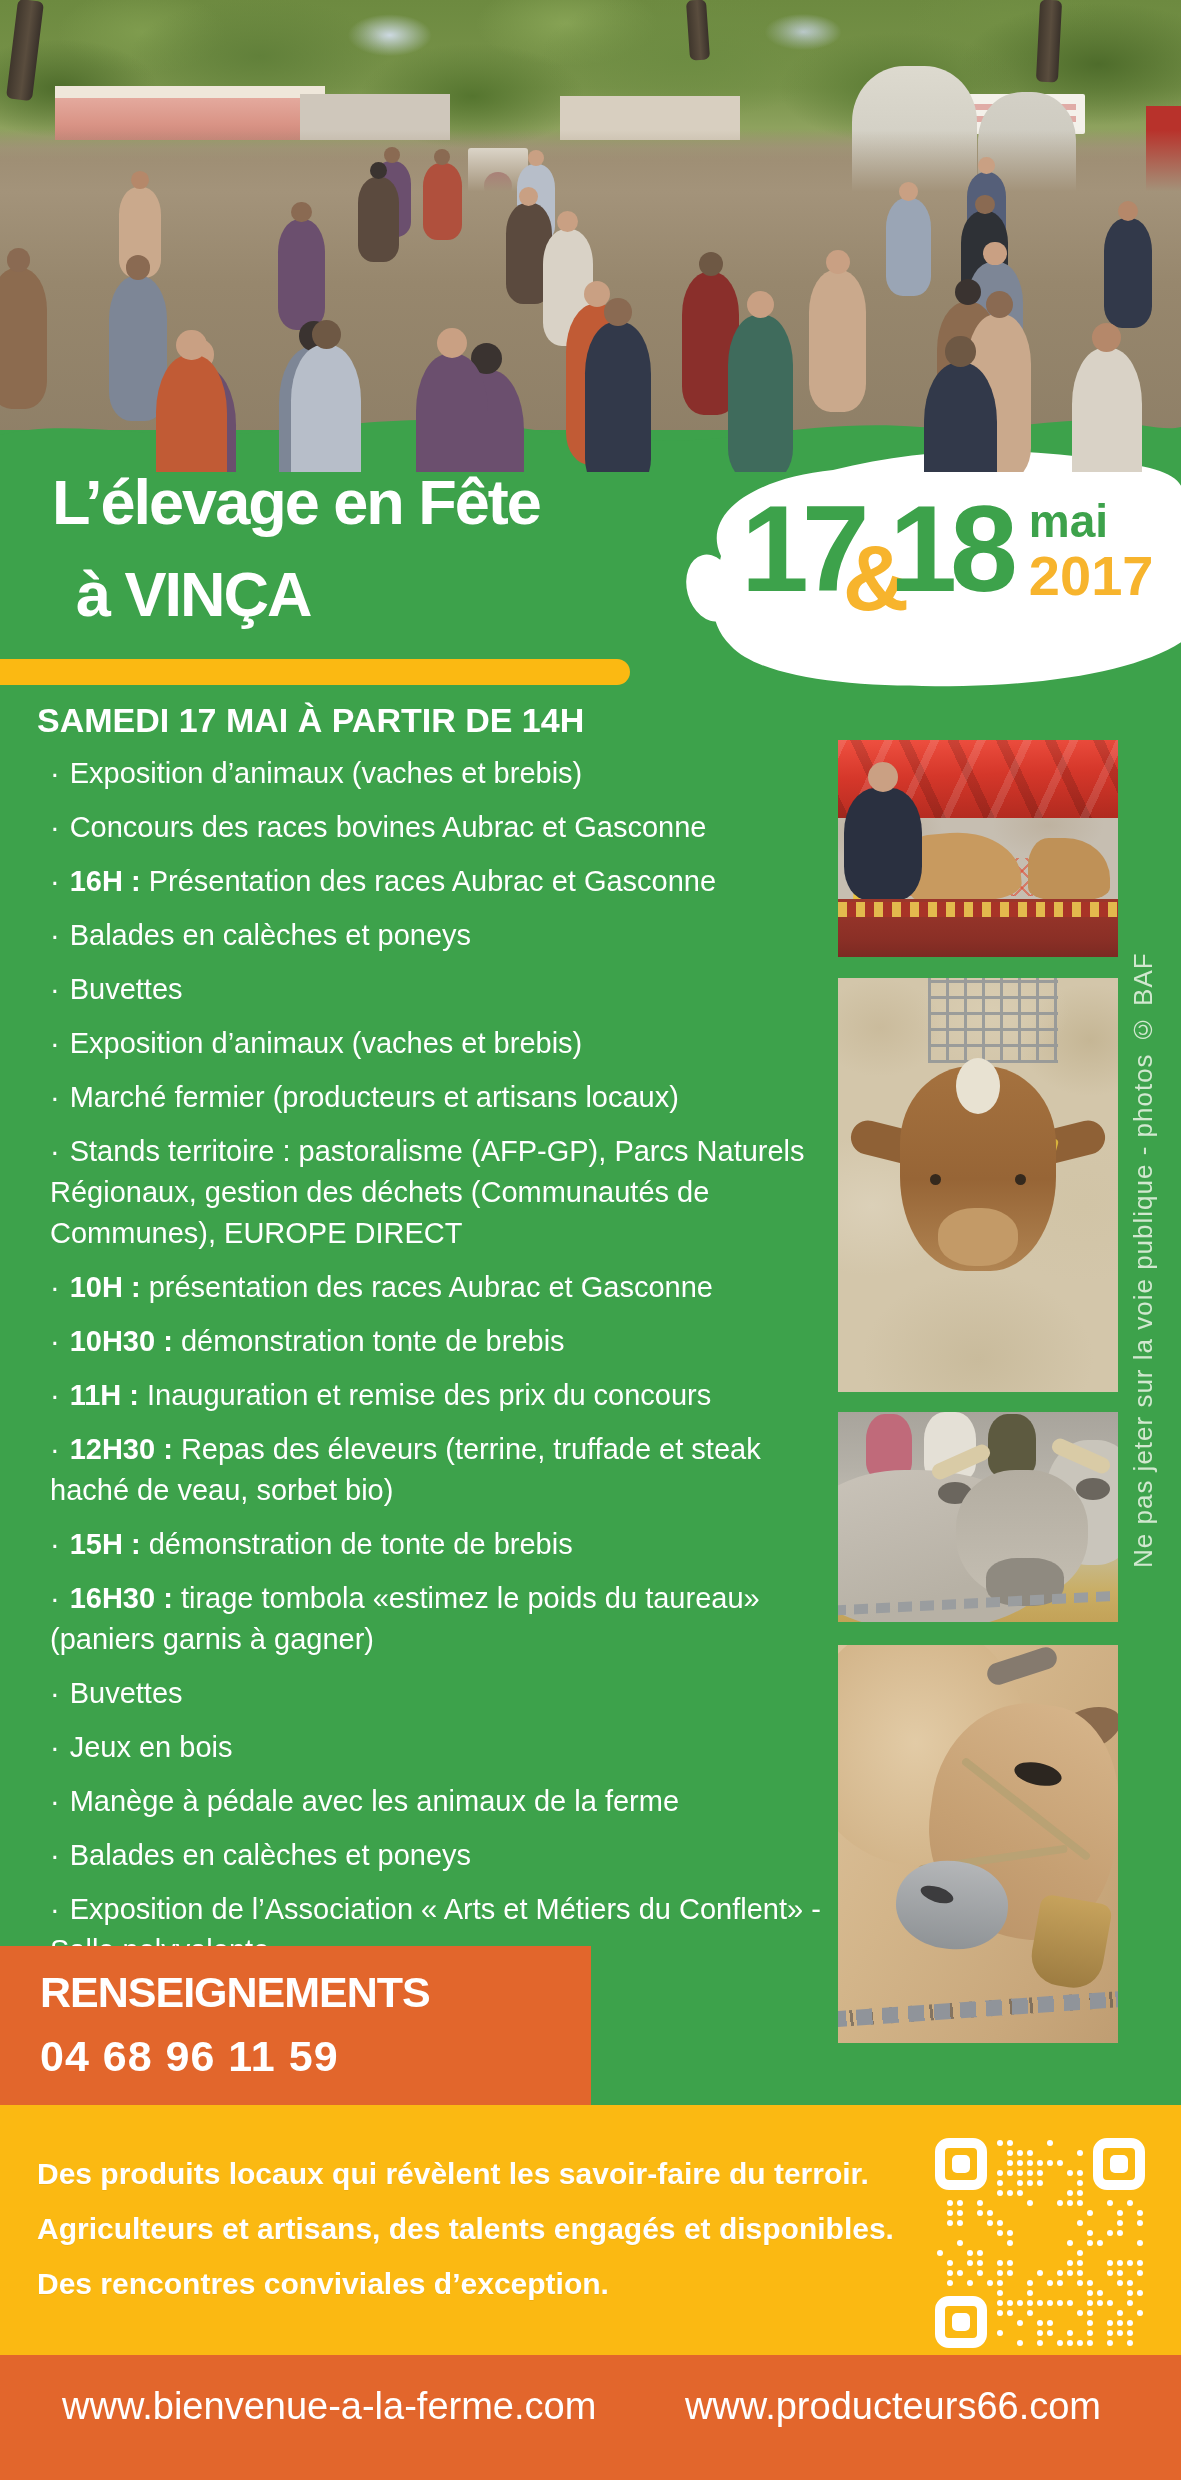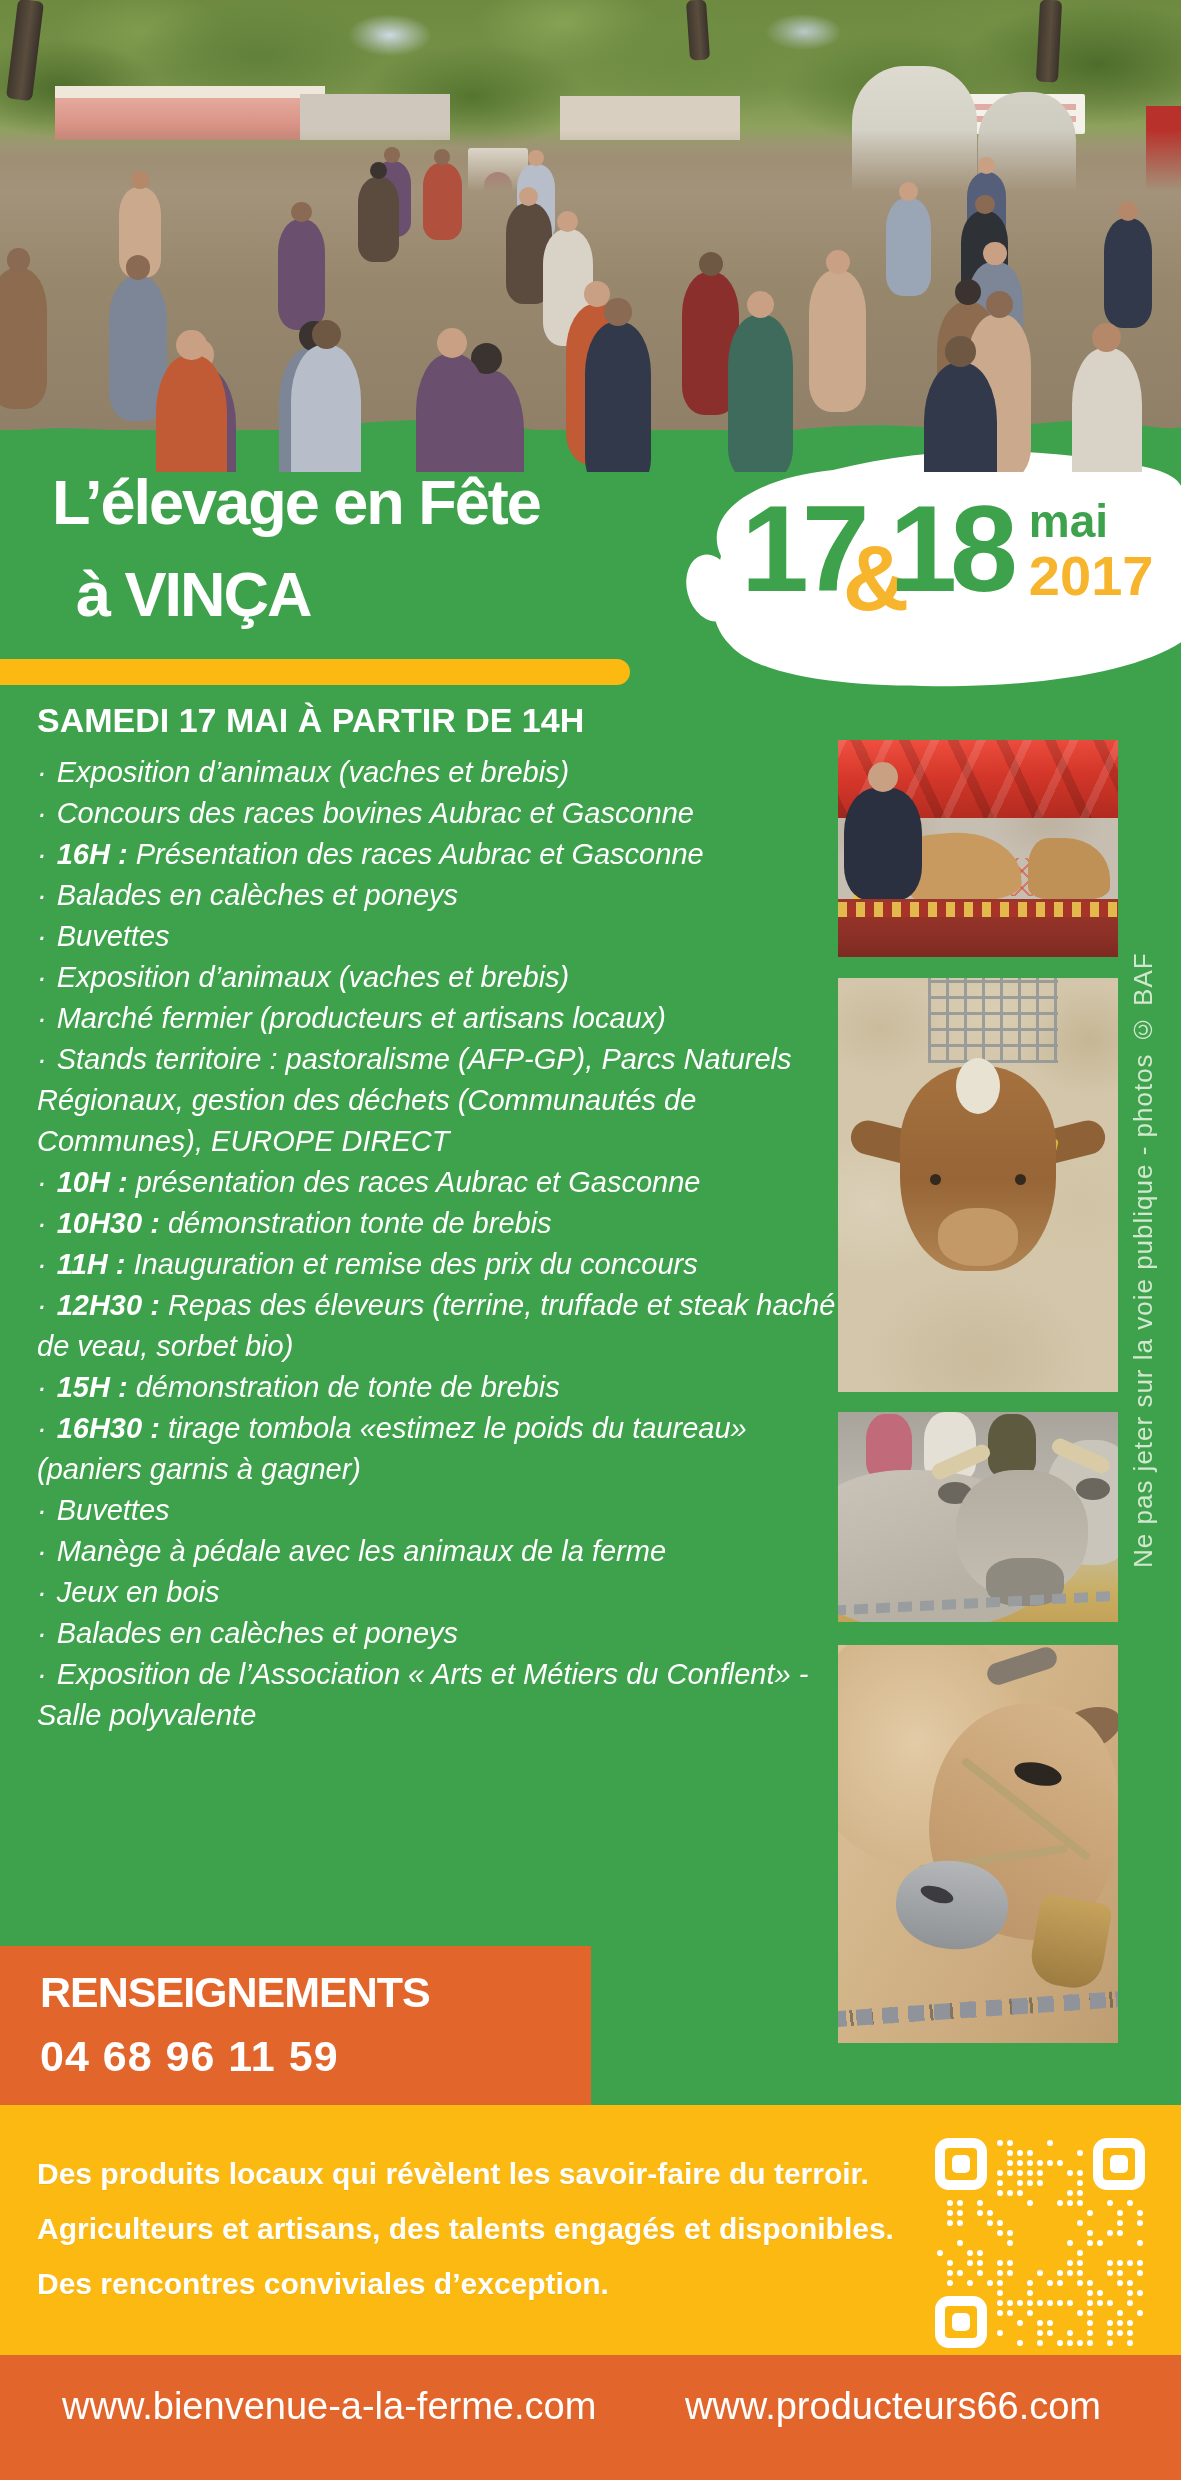--- a/index.html
+++ b/index.html
@@ -62,21 +62,21 @@
   .bd{font-weight:700;font-size:122px;line-height:1;color:var(--green);letter-spacing:-7px;position:relative;z-index:2;}
   .bamp{font-weight:700;font-size:92px;line-height:1;color:var(--badge-yellow);position:relative;top:44px;margin:0 -20px;z-index:1;}
   .badge-col{margin-left:18px;padding-top:10px;}
   .bmai{font-weight:700;font-size:46px;color:var(--green);line-height:1.0;}
   .byear{font-weight:700;font-size:56px;color:var(--badge-yellow);line-height:1.0;margin-top:4px;}
   
   .program{position:absolute;left:37px;top:700px;width:800px;z-index:3;color:var(--white);}
   .program h2{margin:0 0 12px 0;font-size:34px;line-height:40px;font-weight:700;letter-spacing:0;}
   .section2{margin-top:28px;}
   ul.plist{margin:0;padding:0;list-style:none;}
-  ul.plist li{margin:0;padding:0;font-size:29px;line-height:41px;font-weight:400;font-style:italic;}
+  ul.plist li{margin:13px;padding:0;font-size:29px;line-height:41px;font-weight:400;}
   .blt{margin-right:10px;}
   .time{font-weight:700;}
   
   .photo{position:absolute;left:838px;width:280px;overflow:hidden;z-index:2;}
   .photo *{position:absolute;}
   #ph1{top:740px;height:217px;background:#c6beb1;}
   .ph1-bg{left:0;top:60px;right:0;height:100px;background:
      radial-gradient(90px 50px at 15% 30%, #b8ab97, transparent 70%),
      radial-gradient(80px 46px at 75% 25%, #beb2a0, transparent 70%),#c6beb1;}
   .ph1-canopy{left:0;top:0;right:0;height:78px;background:
@@ -332,23 +332,23 @@
         <li><span class="blt">·</span><b class="time">11H :&nbsp;</b><span>Inauguration et remise des prix du concours</span></li>
 
         <li><span class="blt">·</span><b class="time">12H30 :&nbsp;</b><span>Repas des éleveurs (terrine, truffade et steak haché de veau, sorbet bio)</span></li>
 
         <li><span class="blt">·</span><b class="time">15H :&nbsp;</b><span>démonstration de tonte de brebis</span></li>
 
         <li><span class="blt">·</span><b class="time">16H30 :&nbsp;</b><span>tirage tombola «estimez le poids du taureau» (paniers garnis à gagner)</span></li>
 
         <li><span class="blt">·</span><span>Buvettes</span></li>
 
+        <li><span class="blt">·</span><span>Jeux en bois</span></li>
+
         <li><span class="blt">·</span><span>Manège à pédale avec les animaux de la ferme</span></li>
-
-        <li><span class="blt">·</span><span>Jeux en bois</span></li>
 
         <li><span class="blt">·</span><span>Balades en calèches et poneys</span></li>
 
         <li><span class="blt">·</span><span>Exposition de l’Association « Arts et Métiers du Conflent» - Salle polyvalente</span></li>
       </ul>
   </div>
 
   <div class="photo" id="ph1">
     <div class="ph1-bg"></div>
     <div class="ph1-net"></div>

